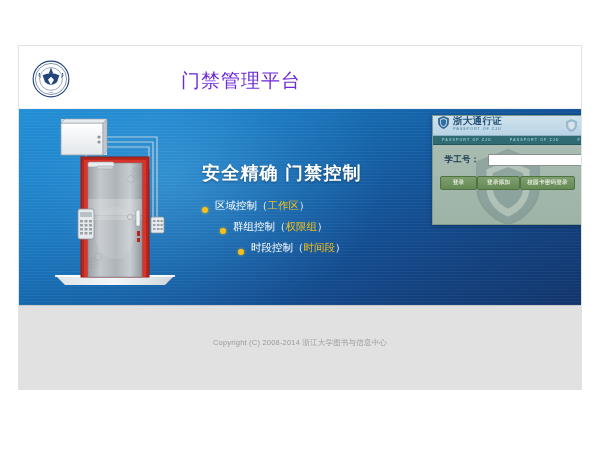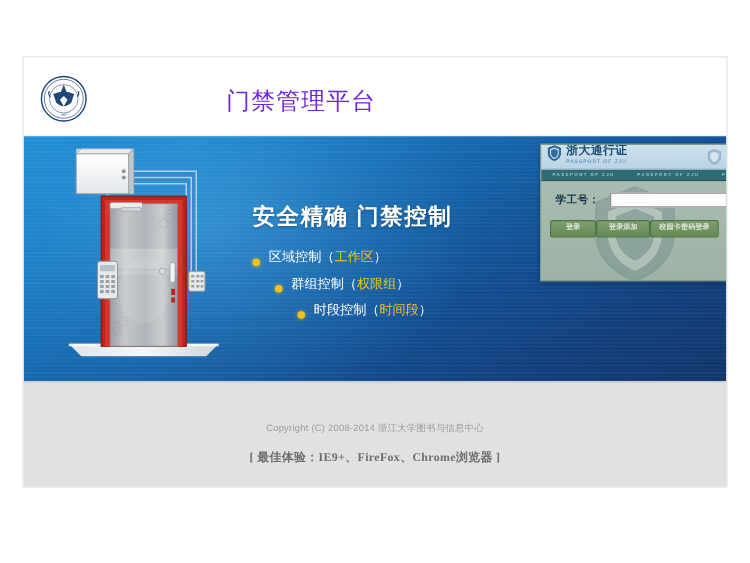--- a/index.html
+++ b/index.html
@@ -520,16 +520,15 @@
           <div class="login-btn" id="btn-login-add">登录添加</div>
           <div class="login-btn" id="btn-card-login">校园卡密码登录</div>
         </div>
 
       </div>
     </div>
   </div>
 
   <div id="site-footer">
     <div id="footer-copyright">Copyright (C) 2008-2014 浙江大学图书与信息中心</div>
-    <div id="footer-browsers">[ 最佳体验：IE9+、FireFox、Chrome浏览器 ]</div>
   </div>
 
 </div>
 
 </body></html>

